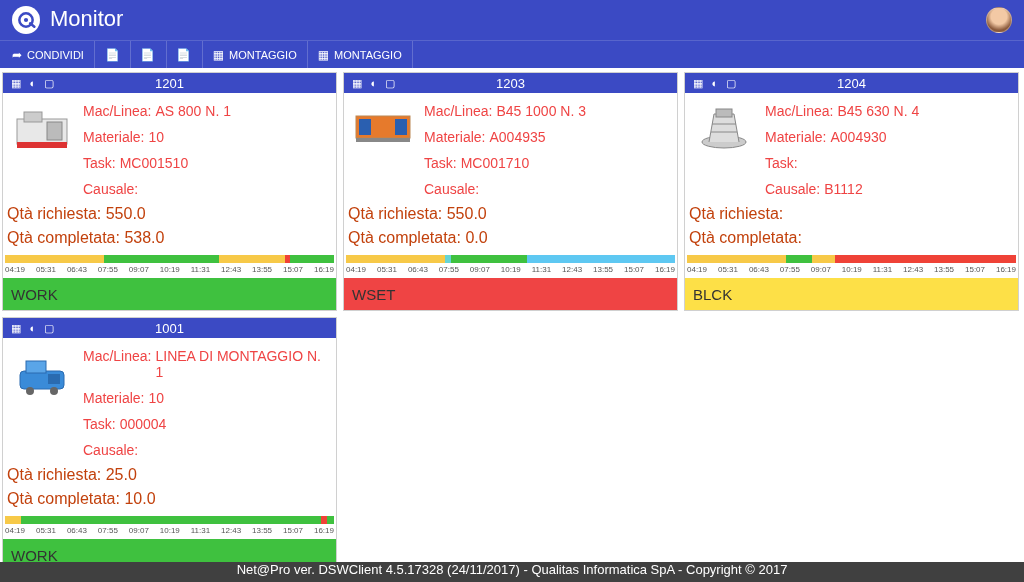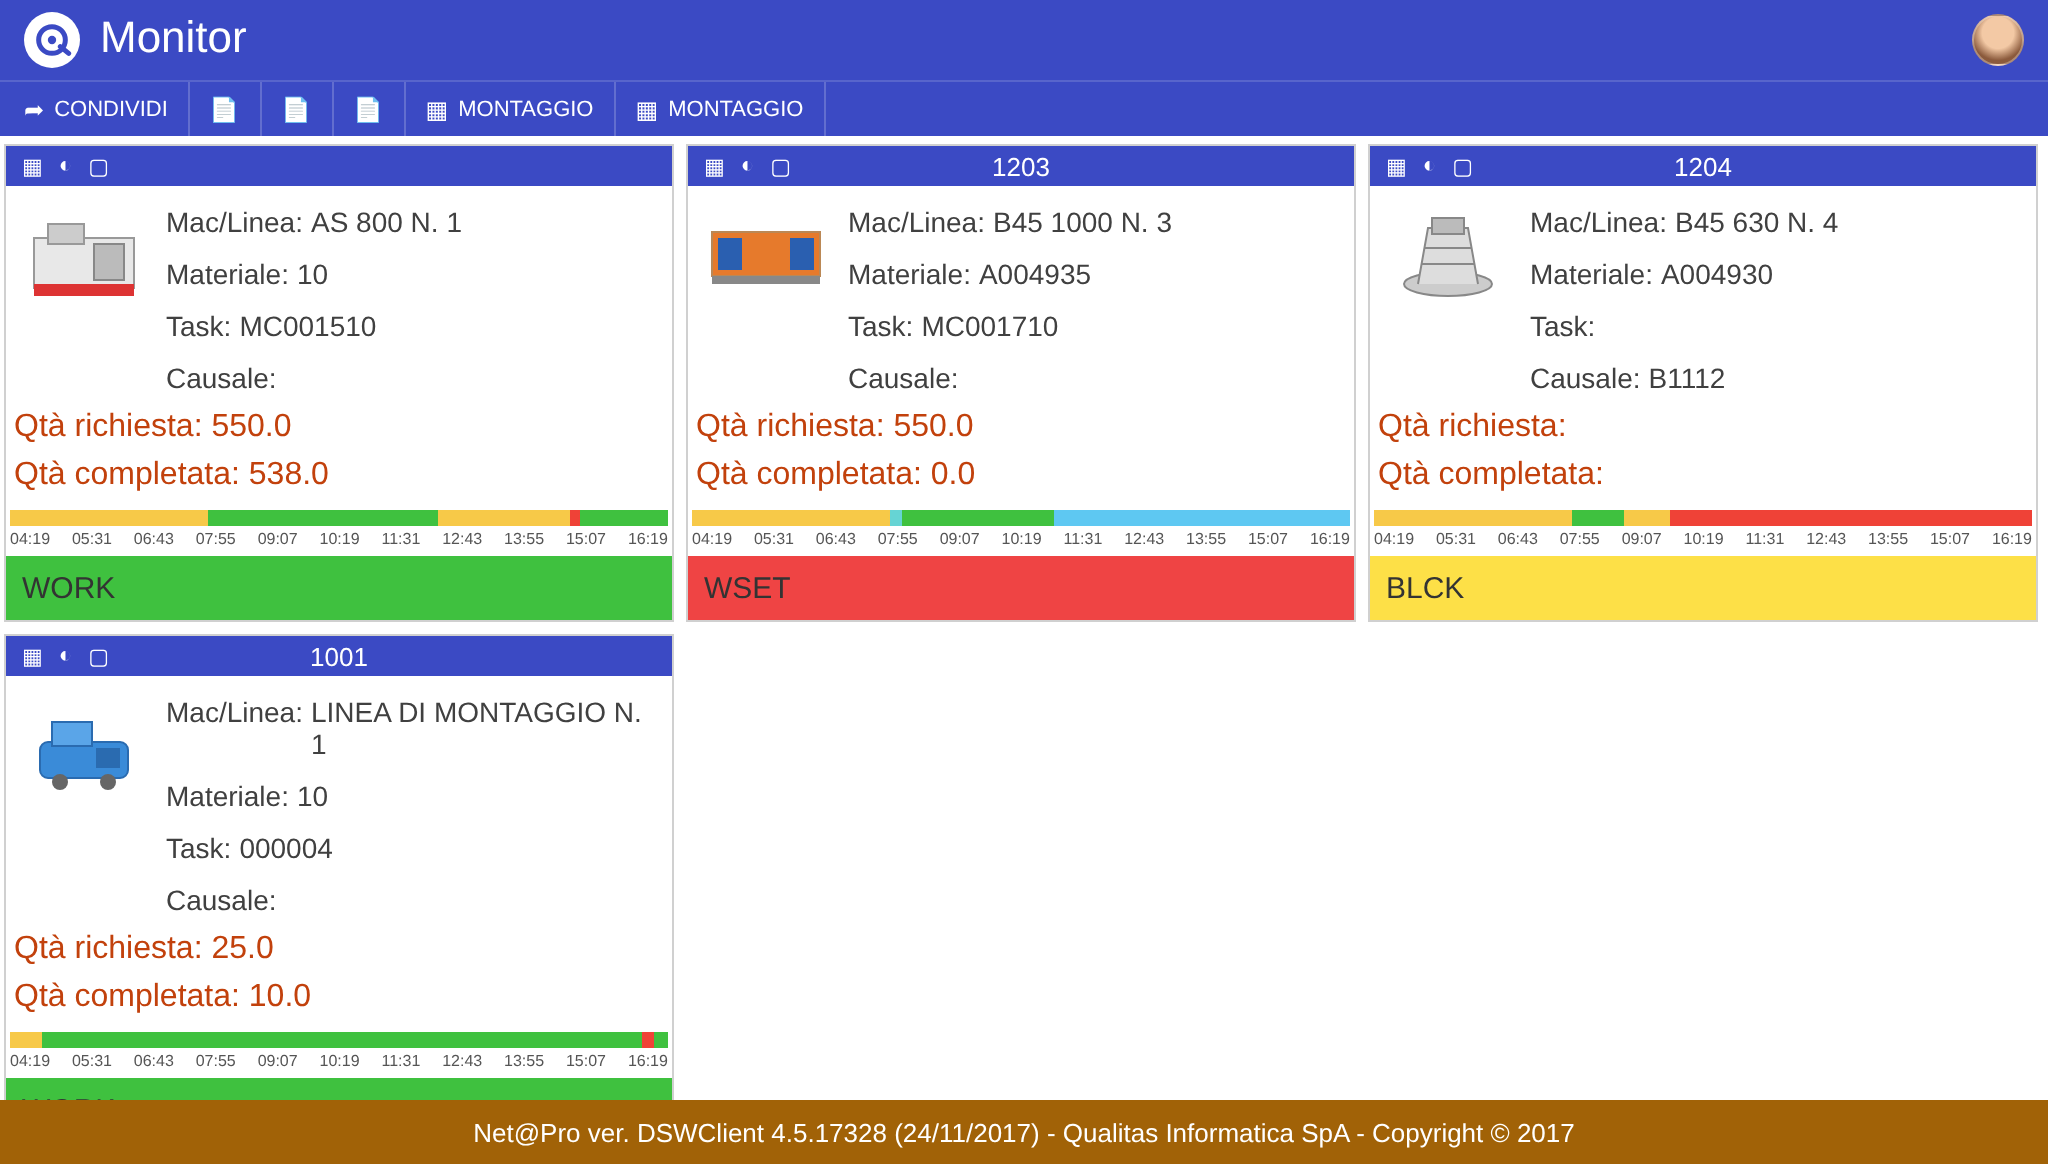--- a/index.html
+++ b/index.html
@@ -94,21 +94,21 @@
     display: flex;
     padding: 8px 6px 4px 6px;
     gap: 8px;
   }
   .machine-img {
     width: 66px; height: 56px;
     flex-shrink: 0;
     display: flex; align-items: center; justify-content: center;
   }
   .machine-img svg { width: 60px; height: 50px; }
-  .info-lines { display: flex; flex-direction: column; gap: 10px; font-size: 14px; color: #404040; padding-top: 2px;}
+  .info-lines { display: flex; flex-direction: column; gap: 10px; font-size: 14px; color: #ef4444; padding-top: 2px;}
   .info-line { display: flex; gap: 4px; }
   .info-label { }
   .qty-block { padding: 4px 4px 2px 4px; }
   .qty-line { font-size: 16px; color: #c2410c; margin-bottom: 6px; }
   .qty-line .qlabel { }
   .timeline {
     position: relative;
     margin: 0 2px;
   }
   .tl-bar {
@@ -132,24 +132,24 @@
     margin-top: 4px;
     font-size: 15px;
     color: #333;
   }
   .status-work { background: #3fc13f; }
   .status-wset { background: #ef4444; }
   .status-blck { background: #fde047; }
   .footer {
     position: absolute;
     bottom: 0; left: 0; right: 0;
-    background: #a16207;
+    background: #404040;
     color: #fff;
-    height: 32px;
-    display: flex; align-items: center; justify-content: center;
+    height: 20px;
+    display: flex; justify-content: center;
     font-size: 13px;
   }
 </style>
 </head>
 <body>
 
 <div class="topbar">
   <div class="topbar-left">
     <div class="logo-icon">
       <svg viewBox="0 0 24 24" width="20" height="20">
@@ -188,20 +188,21 @@
 </div>
 
 <div class="grid" id="grid">
     <div class="card">
     <div class="card-header">
       <div class="card-header-icons">
         <span>▦</span>
         <span>◐</span>
         <span>▢</span>
       </div>
+      <div class="card-header-title">1201</div>
     </div>
     <div class="card-body">
       <div class="machine-img">
           <svg viewBox="0 0 60 50">
             <rect x="5" y="15" width="50" height="25" fill="#e8e8e8" stroke="#999"></rect>
             <rect x="5" y="38" width="50" height="6" fill="#d33"></rect>
             <rect x="12" y="8" width="18" height="10" fill="#ccc" stroke="#999"></rect>
             <rect x="35" y="18" width="15" height="18" fill="#bbb" stroke="#888"></rect>
           </svg>
         </div>

